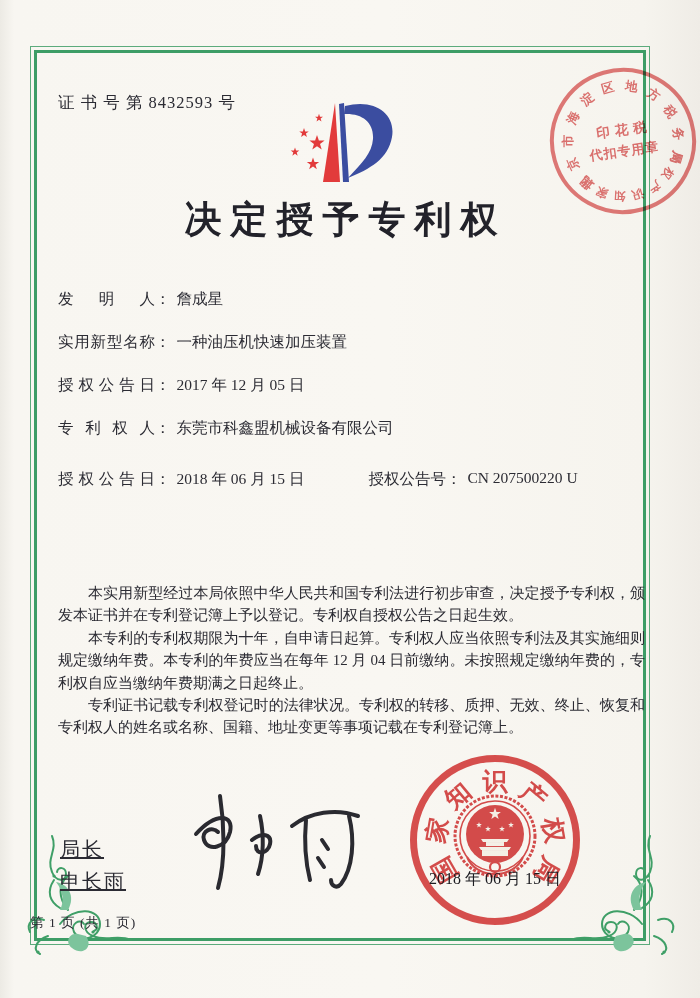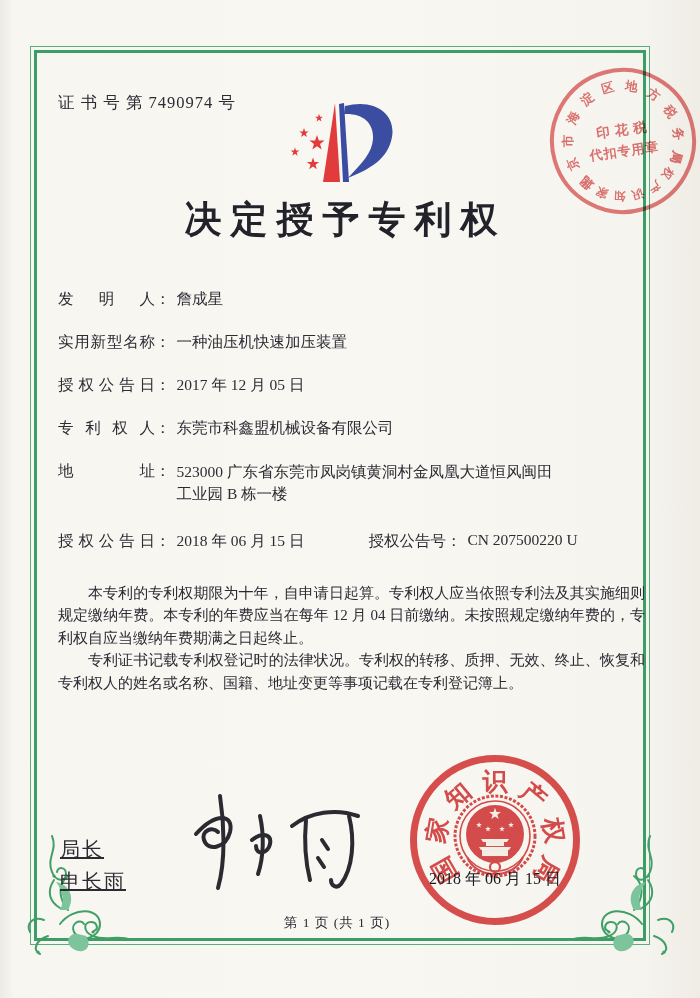--- a/index.html
+++ b/index.html
@@ -55,21 +55,21 @@
   .stamp-bottom{font-size:11.5px;font-weight:bold;}
   .stamp-center{position:absolute;left:50%;top:50%;transform:translate(-50%,-50%) rotate(8deg);
                 text-align:center;font-weight:bold;white-space:nowrap;}
   .stamp-center .l1{font-size:13.5px;letter-spacing:5px;text-indent:5px;}
   .stamp-center .l2{font-size:13px;letter-spacing:1px;margin-top:3px;}
   
   .arc{position:absolute;left:0;top:0;width:100%;height:100%;}
   .arc span{position:absolute;left:50%;top:50%;display:block;width:1em;height:1em;
             margin-left:-0.5em;margin-top:-0.5em;line-height:1em;text-align:center;}
   
-  .footer{position:absolute;left:30px;top:914px;width:614px;text-align:center;
+  .footer{position:absolute;left:30px;top:914px;width:614px;text-align:left;
           font-size:13.5px;letter-spacing:1px;z-index:3;}
   svg{display:block;}
   .defs-holder{position:absolute;width:0;height:0;overflow:hidden;}
 </style>
 </head>
 <body>
 
 <div class="defs-holder">
   <svg width="0" height="0">
     <defs>
@@ -122,21 +122,21 @@
         <path d="M53,102 C45,114 57,122 67,114 C75,108 69,98 61,100 Z"></path>
       </g>
       <g fill="#3f9f67">
         <circle cx="85" cy="42" r="1.6"></circle>
           <circle cx="46" cy="98" r="1.6"></circle>
           <circle cx="101" cy="118" r="1.6"></circle>
       </g>
     </svg>
   </div>
 
-  <div class="cert-no">证 书 号 第 7490974 号</div>
+  <div class="cert-no">证 书 号 第 8432593 号</div>
 
   <div class="logo">
     <svg width="160" height="95" viewBox="0 0 160 95">
       <polygon points="63,2 51,81 68,81" fill="#e23b3b"></polygon>
       <polygon points="67,3 72,2 77,81 71,81" fill="#3b4da0"></polygon>
       <path d="M73,5 C103,-3 124,13 120,36 C116,58 98,68 76,77 C90,62 100,52 101,38 C102,21 90,12 72,13 Z" fill="#3b4da0"></path>
       <g fill="#e23b3b">
         <use href="#star" transform="translate(47,17) scale(0.42)"></use>
         <use href="#star" transform="translate(32,32) scale(0.5)"></use>
         <use href="#star" transform="translate(45,42) scale(0.8)"></use>
@@ -154,34 +154,32 @@
     </div>
     <div class="frow">
       <span class="flabel">实用新型名称</span><span class="fcolon">：</span><span class="fvalue">一种油压机快速加压装置</span>
     </div>
     <div class="frow">
       <span class="flabel">授权公告日</span><span class="fcolon">：</span><span class="fvalue">2017 年 12 月 05 日</span>
     </div>
     <div class="frow">
       <span class="flabel">专利权人</span><span class="fcolon">：</span><span class="fvalue">东莞市科鑫盟机械设备有限公司</span>
     </div>
-    <div class="frow addr-row">
-      <span class="flabel">地址</span><span class="fcolon">：</span><span class="addr-lines"><span>523000 广东省东莞市凤岗镇黄洞村金凤凰大道恒风闽田</span><br><span>工业园 B 栋一楼</span></span>
-    </div>
     <div class="frow grant-row">
       <span style="white-space:nowrap;">
         <span class="flabel">授权公告日</span><span class="fcolon">：</span><span class="fvalue">2018 年 06 月 15 日</span>
       </span>
       <span class="grant-group2">
         <span>授权公告号</span><span>：</span><span class="fvalue">CN 207500220 U</span>
       </span>
     </div>
   </div>
 
   <div class="paras">
+    <p>本实用新型经过本局依照中华人民共和国专利法进行初步审查，决定授予专利权，颁发本证书并在专利登记簿上予以登记。专利权自授权公告之日起生效。</p>
     <p>本专利的专利权期限为十年，自申请日起算。专利权人应当依照专利法及其实施细则规定缴纳年费。本专利的年费应当在每年 12 月 04 日前缴纳。未按照规定缴纳年费的，专利权自应当缴纳年费期满之日起终止。</p>
     <p>专利证书记载专利权登记时的法律状况。专利权的转移、质押、无效、终止、恢复和专利权人的姓名或名称、国籍、地址变更等事项记载在专利登记簿上。</p>
   </div>
 
   <div class="signatory">
     <div>局长</div>
     <div>申长雨</div>
   </div>
 
   <div class="signature">

